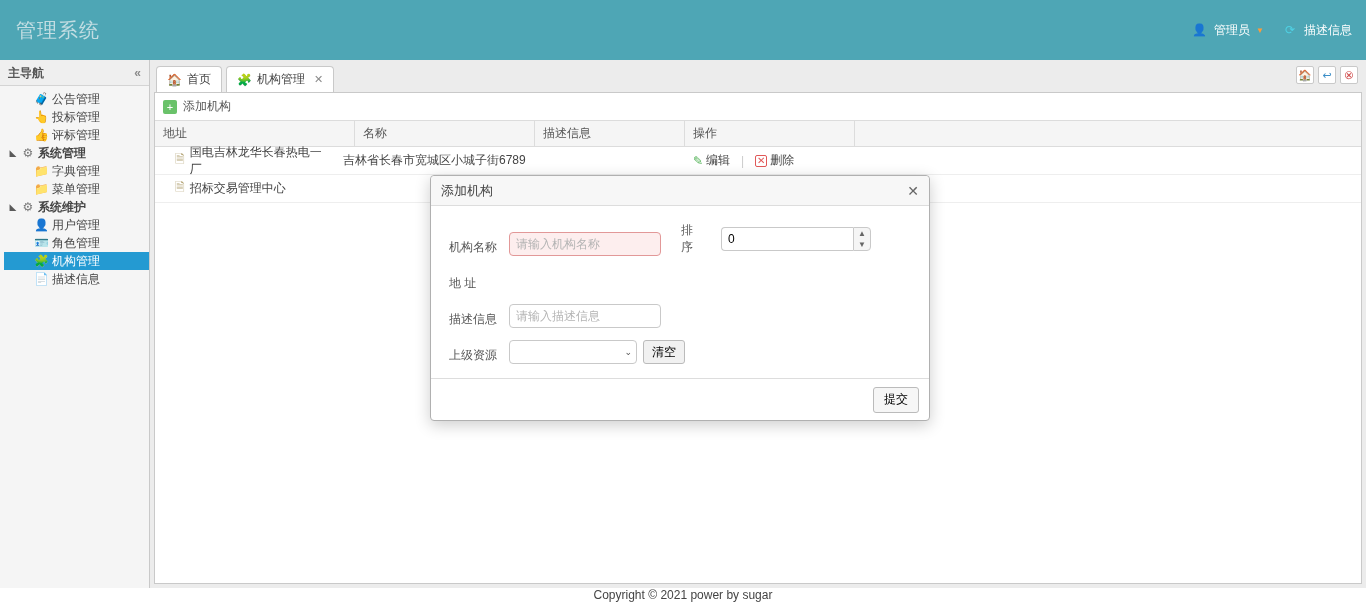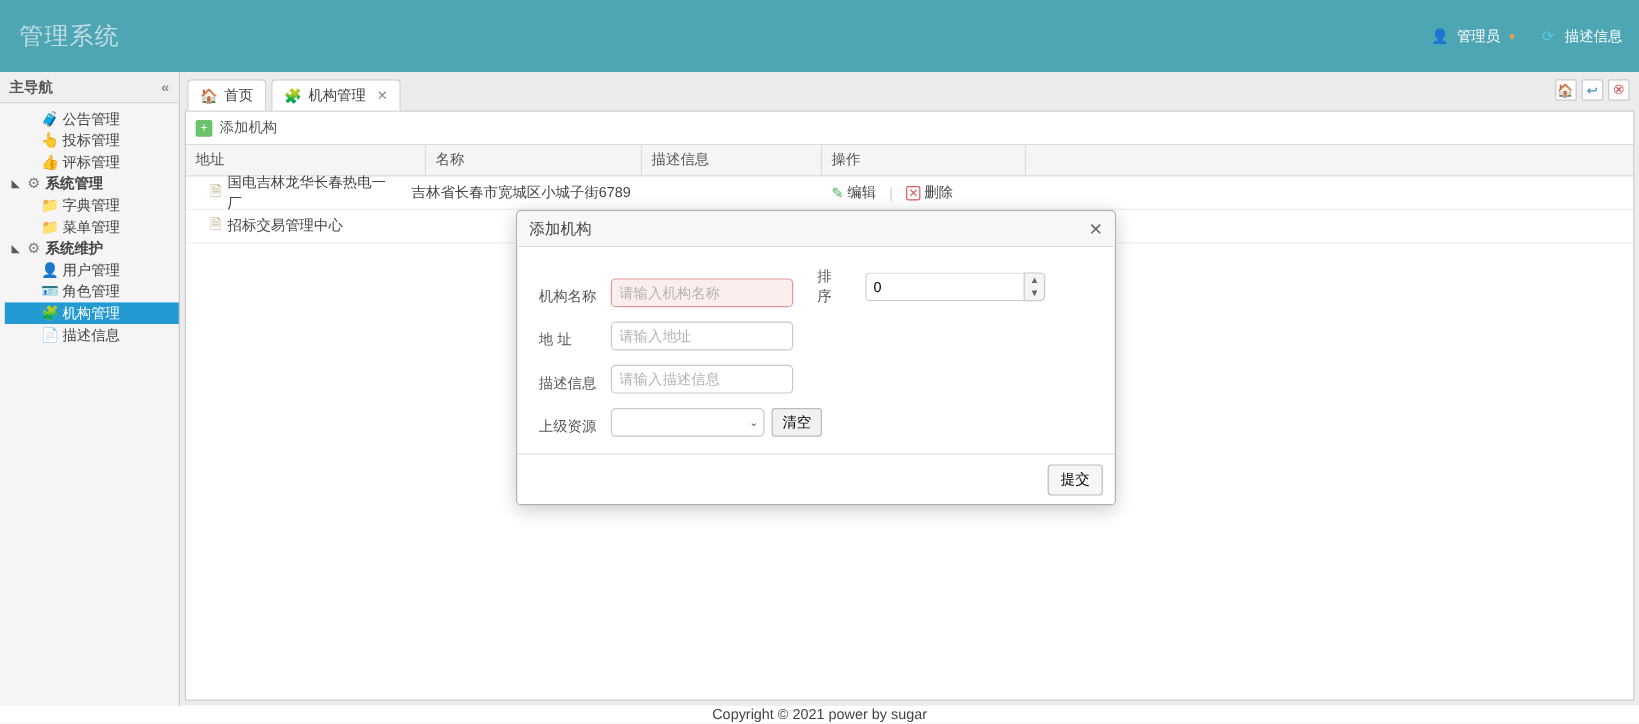--- a/index.html
+++ b/index.html
@@ -253,21 +253,20 @@
           <input value="0" style="">
           <div class="arrows">
               <span>▲</span>
               <span>▼</span>
             </div>
         </div>
       </div>
     </div>
     <div class="frow">
       <div class="flabel">地 址</div>
-      <input class="finput" placeholder="请输入地址" style="">
     </div>
     <div class="frow">
       <div class="flabel">描述信息</div>
       <input class="finput" placeholder="请输入描述信息" style="">
     </div>
     <div class="frow">
       <div class="flabel">上级资源</div>
       <div class="combo">
           <span class="arr">⌄</span>
         </div>

